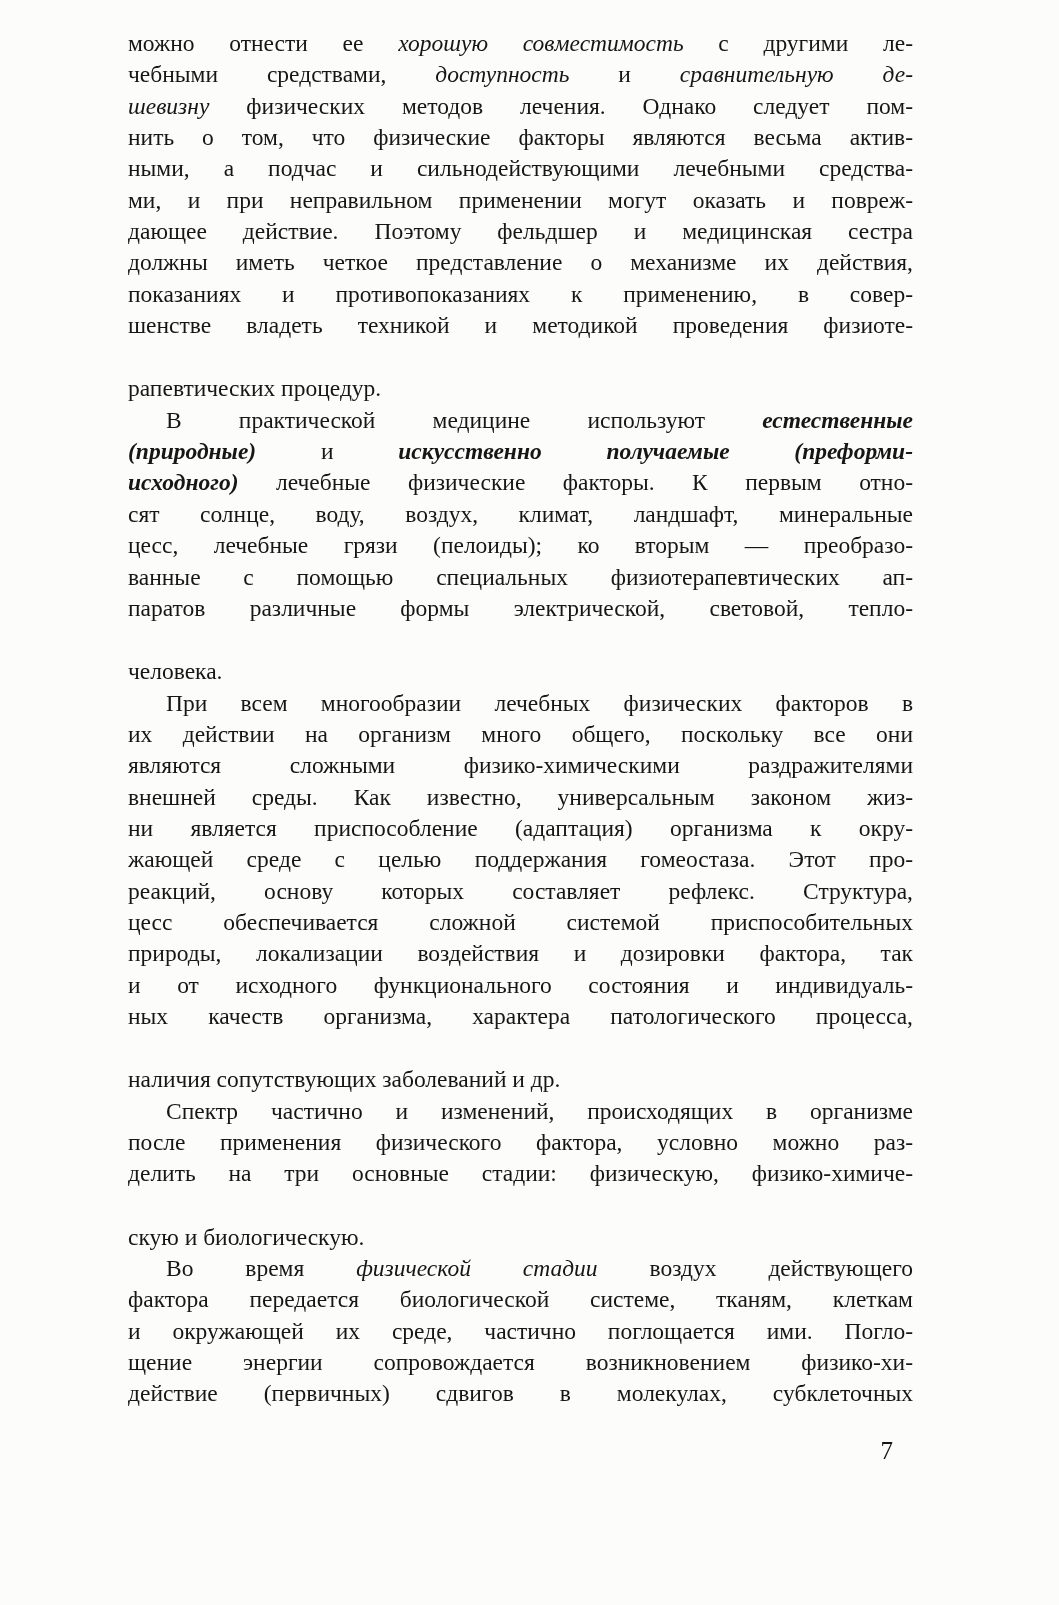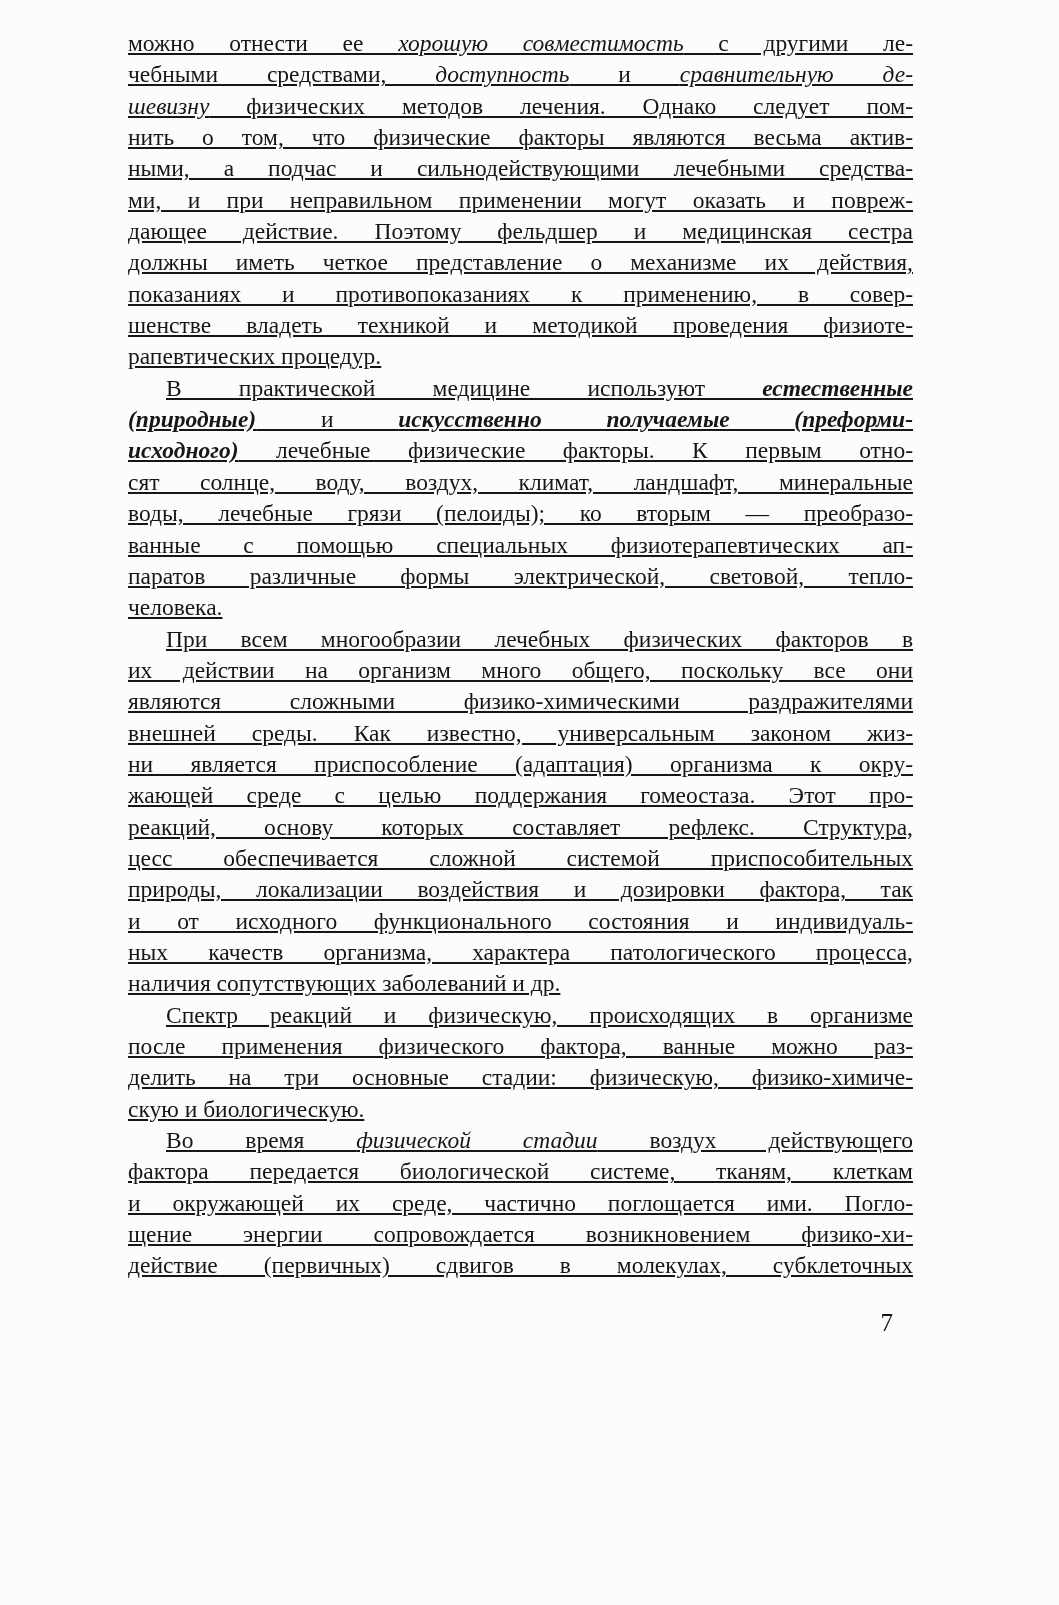--- a/index.html
+++ b/index.html
@@ -12,30 +12,30 @@
     background: #fcfcfa;
     color: #161616;
     font-family: "Liberation Serif", serif;
     overflow: hidden;
   }
   .page {
     padding: 28px 146px 0 128px;
   }
   .text-block {
     width: 785px;
-    text-decoration: underline;
   }
   .line {
     font-size: 23.5px;
     line-height: 31.35px;
     text-align: justify;
     text-align-last: justify;
   }
   .line.para-end {
     text-align-last: left;
+    margin-top: 32px;
   }
   .line.indent {
     text-indent: 38px;
   }
   .it {
     font-style: italic;
   }
   .bi {
     font-style: italic;
     font-weight: bold;
@@ -61,38 +61,38 @@
       <div class="line"><span>ми, и при неправильном применении могут оказать и повреж-</span></div>
       <div class="line"><span>дающее действие. Поэтому фельдшер и медицинская сестра</span></div>
       <div class="line"><span>должны иметь четкое представление о механизме их действия,</span></div>
       <div class="line"><span>показаниях и противопоказаниях к применению, в совер-</span></div>
       <div class="line"><span>шенстве владеть техникой и методикой проведения физиоте-</span></div>
       <div class="line para-end"><span>рапевтических процедур.</span></div>
       <div class="line indent"><span>В практической медицине используют </span><span class="bi">естественные</span></div>
       <div class="line"><span class="bi">(природные)</span><span> и </span><span class="bi">искусственно получаемые </span><span class="bi">(преформи-</span></div>
       <div class="line"><span class="bi">исходного)</span><span> лечебные физические факторы. К первым отно-</span></div>
       <div class="line"><span>сят солнце, воду, воздух, климат, ландшафт, минеральные</span></div>
-      <div class="line"><span>воды, лечебные грязи (пелоиды); ко вторым — преобразо-</span></div>
+      <div class="line"><span>цесс, лечебные грязи (пелоиды); ко вторым — преобразо-</span></div>
       <div class="line"><span>ванные с помощью специальных физиотерапевтических ап-</span></div>
       <div class="line"><span>паратов различные формы электрической, световой, тепло-</span></div>
       <div class="line para-end"><span>человека.</span></div>
       <div class="line indent"><span>При всем многообразии лечебных физических факторов в</span></div>
       <div class="line"><span>их действии на организм много общего, поскольку все они</span></div>
       <div class="line"><span>являются сложными физико-химическими раздражителями</span></div>
       <div class="line"><span>внешней среды. Как известно, универсальным законом жиз-</span></div>
       <div class="line"><span>ни является приспособление (адаптация) организма к окру-</span></div>
       <div class="line"><span>жающей среде с целью поддержания гомеостаза. Этот про-</span></div>
       <div class="line"><span>реакций, основу которых составляет рефлекс. Структура,</span></div>
       <div class="line"><span>цесс обеспечивается сложной системой приспособительных</span></div>
       <div class="line"><span>природы, локализации воздействия и дозировки фактора, так</span></div>
       <div class="line"><span>и от исходного функционального состояния и индивидуаль-</span></div>
       <div class="line"><span>ных качеств организма, характера патологического процесса,</span></div>
       <div class="line para-end"><span>наличия сопутствующих заболеваний и др.</span></div>
-      <div class="line indent"><span>Спектр реакций и физическую, происходящих в организме</span></div>
-      <div class="line"><span>после применения физического фактора, ванные можно раз-</span></div>
+      <div class="line indent"><span>Спектр частично и изменений, происходящих в организме</span></div>
+      <div class="line"><span>после применения физического фактора, условно можно раз-</span></div>
       <div class="line"><span>делить на три основные стадии: физическую, физико-химиче-</span></div>
       <div class="line para-end"><span>скую и биологическую.</span></div>
       <div class="line indent"><span>Во время </span><span class="it">физической стадии</span><span> воздух действующего</span></div>
       <div class="line"><span>фактора передается биологической системе, тканям, клеткам</span></div>
       <div class="line"><span>и окружающей их среде, частично поглощается ими. Погло-</span></div>
       <div class="line"><span>щение энергии сопровождается возникновением физико-хи-</span></div>
       <div class="line"><span>действие (первичных) сдвигов в молекулах, субклеточных</span></div>
     </div>
   <div class="page-number">7</div>
 </div>

